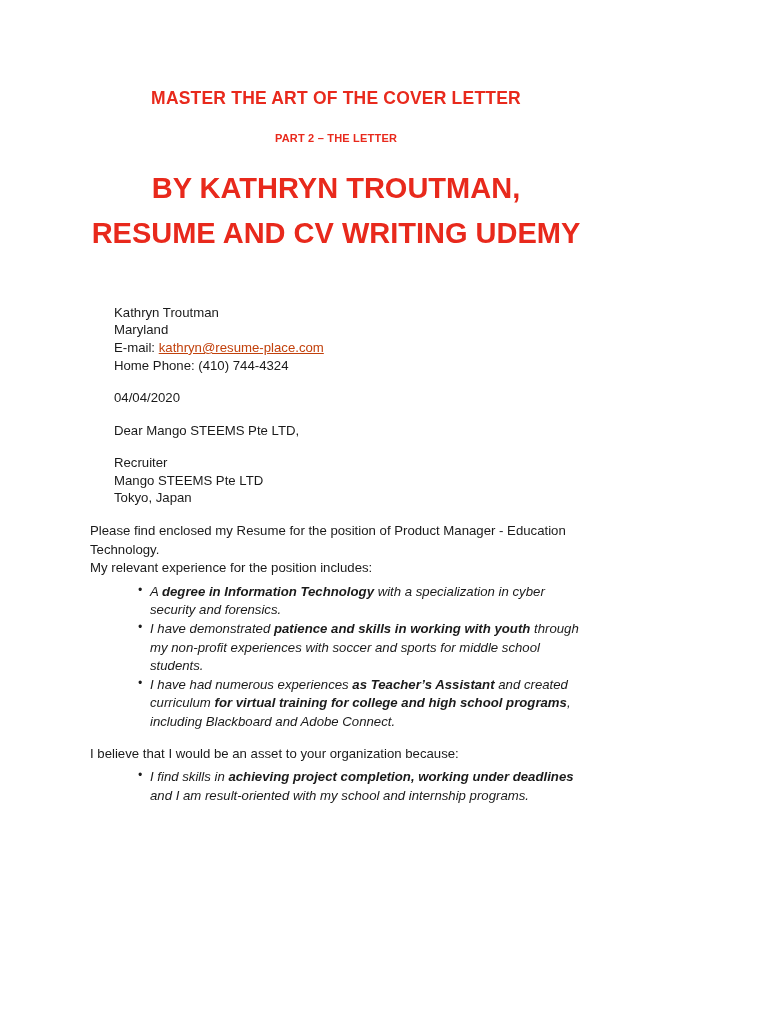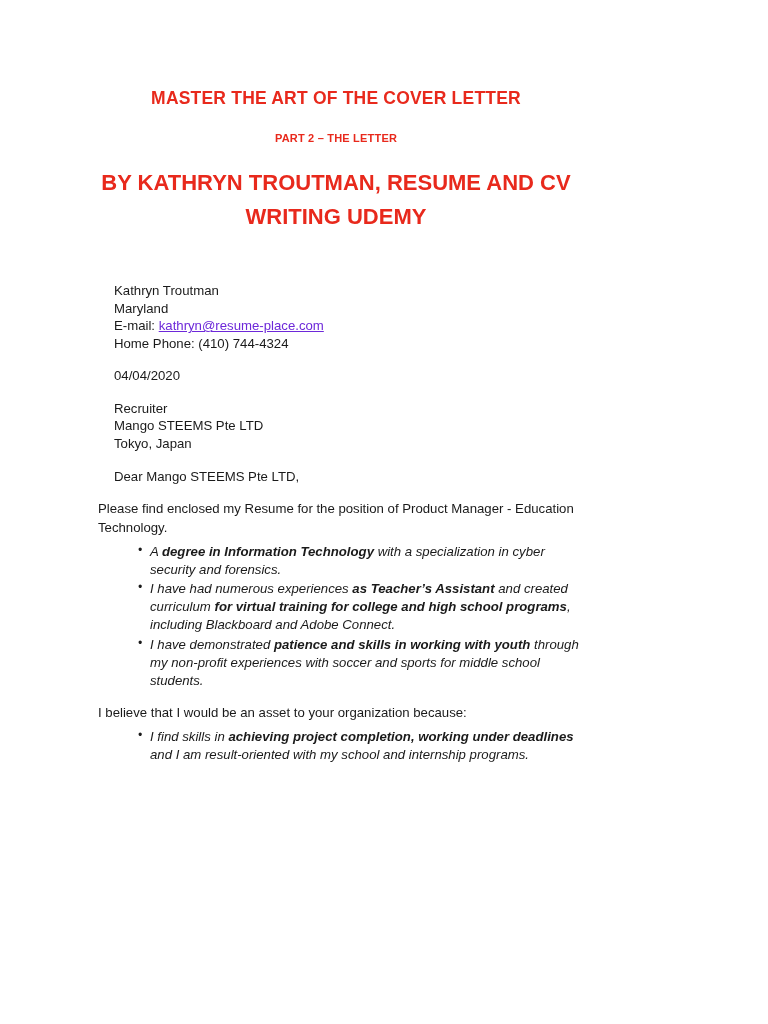--- a/index.html
+++ b/index.html
@@ -31,39 +31,39 @@
     font-size: 17.5px;
     letter-spacing: 0.2px;
     margin: 0 0 23px 0;
   }
   .title-2 {
     font-size: 11px;
     letter-spacing: 0.2px;
     margin: 0 0 22px 0;
   }
   .title-3 {
-    font-size: 22px;
+    font-size: 29px;
     line-height: 1.55;
     margin: 0;
   }
   .body-block {
     margin-top: 48px;
     font-size: 13.2px;
     line-height: 1.33;
     color: #1a1a1a;
   }
   .sender-line {
     white-space: pre;
   }
   .email-link {
-    color: #6d28d9;
+    color: #c2410c;
     text-decoration: underline;
   }
   p.para {
-    margin: 0 0 0 8px;
+    margin: 0 0 0 0;
     line-height: 1.42;
   }
   .block {
     margin-bottom: 15px;
     margin-left: 24px;
   }
   ul.bullets {
     margin: 5px 0 14px 0;
     padding-left: 48px;
     list-style: none;
@@ -99,40 +99,41 @@
 
     <div class="block">
       <div class="sender-line">Kathryn Troutman</div>
       <div class="sender-line">Maryland</div>
       <div class="sender-line"><span>E-mail: </span><a class="email-link" href="#">kathryn@resume-place.com</a></div>
       <div class="sender-line">Home Phone: (410) 744-4324</div>
     </div>
 
     <div class="block">04/04/2020</div>
 
+    <div class="block">Dear Mango STEEMS Pte LTD,</div>
+
     <div class="block">
       <div>Recruiter</div>
       <div>Mango STEEMS Pte LTD</div>
       <div>Tokyo, Japan</div>
     </div>
 
-    <div class="block">Dear Mango STEEMS Pte LTD,</div>
-
     <p class="para block">Please find enclosed my Resume for the position of Product Manager - Education Technology.</p>
 
+    <p class="para">My relevant experience for the position includes:</p>
 
     <ul class="bullets">
       <li>
         <span>A </span><b>degree in Information Technology</b><span> with a specialization in cyber security and forensics.</span><b></b><span></span>
       </li>
       <li>
-        <span>I have had numerous experiences </span><b>as Teacher’s Assistant</b><span> and created curriculum </span><b>for virtual training for college and high school programs</b><span>, including Blackboard and Adobe Connect.</span>
+        <span>I have demonstrated </span><b>patience and skills in working with youth</b><span> through my non-profit experiences with soccer and sports for middle school students.</span><b></b><span></span>
       </li>
       <li>
-        <span>I have demonstrated </span><b>patience and skills in working with youth</b><span> through my non-profit experiences with soccer and sports for middle school students.</span><b></b><span></span>
+        <span>I have had numerous experiences </span><b>as Teacher’s Assistant</b><span> and created curriculum </span><b>for virtual training for college and high school programs</b><span>, including Blackboard and Adobe Connect.</span>
       </li>
     </ul>
 
     <p class="para">I believe that I would be an asset to your organization because:</p>
 
     <ul class="bullets">
       <li>
         <span>I find skills in </span><b>achieving project completion, working under deadlines</b><span> and I am result-oriented with my school and internship programs.</span><b></b><span></span>
       </li>
     </ul>

